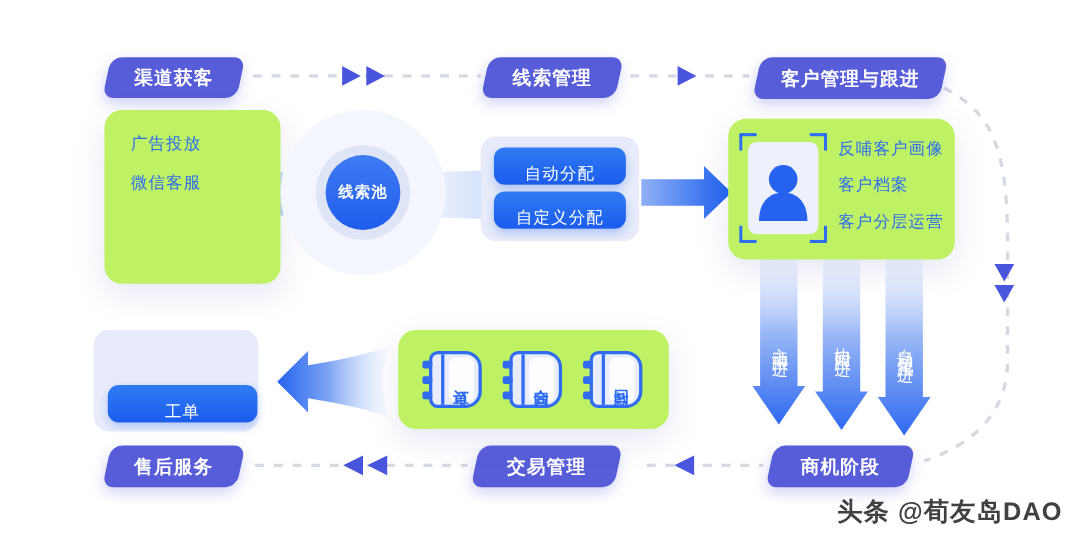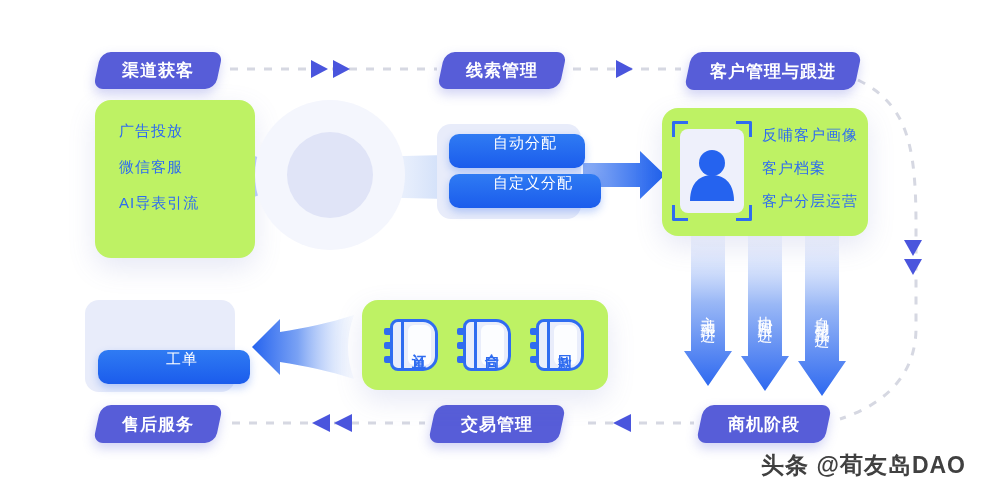--- a/index.html
+++ b/index.html
@@ -13,22 +13,22 @@
           box-shadow:0 5px 12px rgba(87,93,216,.28);}
   .banner>span{transform:skewX(12deg);color:#fff;font-weight:700;font-size:17px;letter-spacing:1px;white-space:nowrap;}
 
   
   .card{position:absolute;background:#bef264;border-radius:16px;box-shadow:0 10px 28px rgba(100,115,190,.16);}
 
   
   .panel{position:absolute;background:#e8ecfa;border-radius:14px;}
 
   .btn{position:absolute;background:linear-gradient(180deg,#2f7bf3,#1b5cec);color:#fff;border-radius:10px;
-       display:flex;align-items:flex-start;justify-content:center;font-size:15px;font-weight:500;
-       box-shadow:0 4px 9px rgba(27,92,236,.28);letter-spacing:1px;padding-left:16px;}
+       display:flex;align-items:flex-end;justify-content:center;font-size:15px;font-weight:500;
+       box-shadow:0 4px 9px rgba(27,92,236,.28);letter-spacing:1px;}
 
   
   .src-list{position:absolute;left:119px;top:100px;width:136px;}
   .src-item{height:36px;line-height:36px;color:#2e6cf0;font-size:15px;font-weight:500;letter-spacing:1px;}
 
   
   .pool-outer{position:absolute;left:255px;top:100px;width:150px;height:150px;border-radius:50%;background:#f4f6fd;}
   .pool-ring{position:absolute;left:287px;top:132px;width:86px;height:86px;border-radius:50%;background:#e0e4f7;}
   .pool-core{position:absolute;left:296px;top:141px;width:68px;height:68px;border-radius:50%;
              background:linear-gradient(180deg,#3f7bf2,#1f5ded);display:flex;align-items:center;justify-content:center;
@@ -133,31 +133,33 @@
     <span>交易管理</span>
     </div>
   <div class="banner" style="left:97px;top:405px;width:122px;height:38px;">
     <span>售后服务</span>
     </div>
 
   <div class="card" style="left:95px;top:100px;width:160px;height:158px;"></div>
   <div class="src-list">
     <div class="src-item" style="margin-top:13px;">广告投放</div>
     <div class="src-item">微信客服</div>
-    <div class="src-item">AI导表引流</div>
   </div>
 
   <div class="pool-outer"></div>
   <div class="pool-ring"></div>
+  <div class="pool-core">
+    <span>线索池</span>
+  </div>
 
   <div class="panel" style="left:437px;top:124px;width:144px;height:95px;">
     <div class="btn" style="left:12px;top:10px;width:120px;height:34px;">
       <span>自动分配</span>
       </div>
-    <div class="btn" style="left:12px;top:50px;width:136px;height:34px;">
+    <div class="btn" style="left:12px;top:50px;width:120px;height:34px;">
       <span>自定义分配</span>
       </div>
   </div>
 
   <div class="card" style="left:662px;top:108px;width:206px;height:128px;">
     <div class="avatar-box">
       <span class="bk tl"></span>
       <span class="bk tr"></span>
       <span class="bk bl"></span>
       <span class="bk br"></span>

